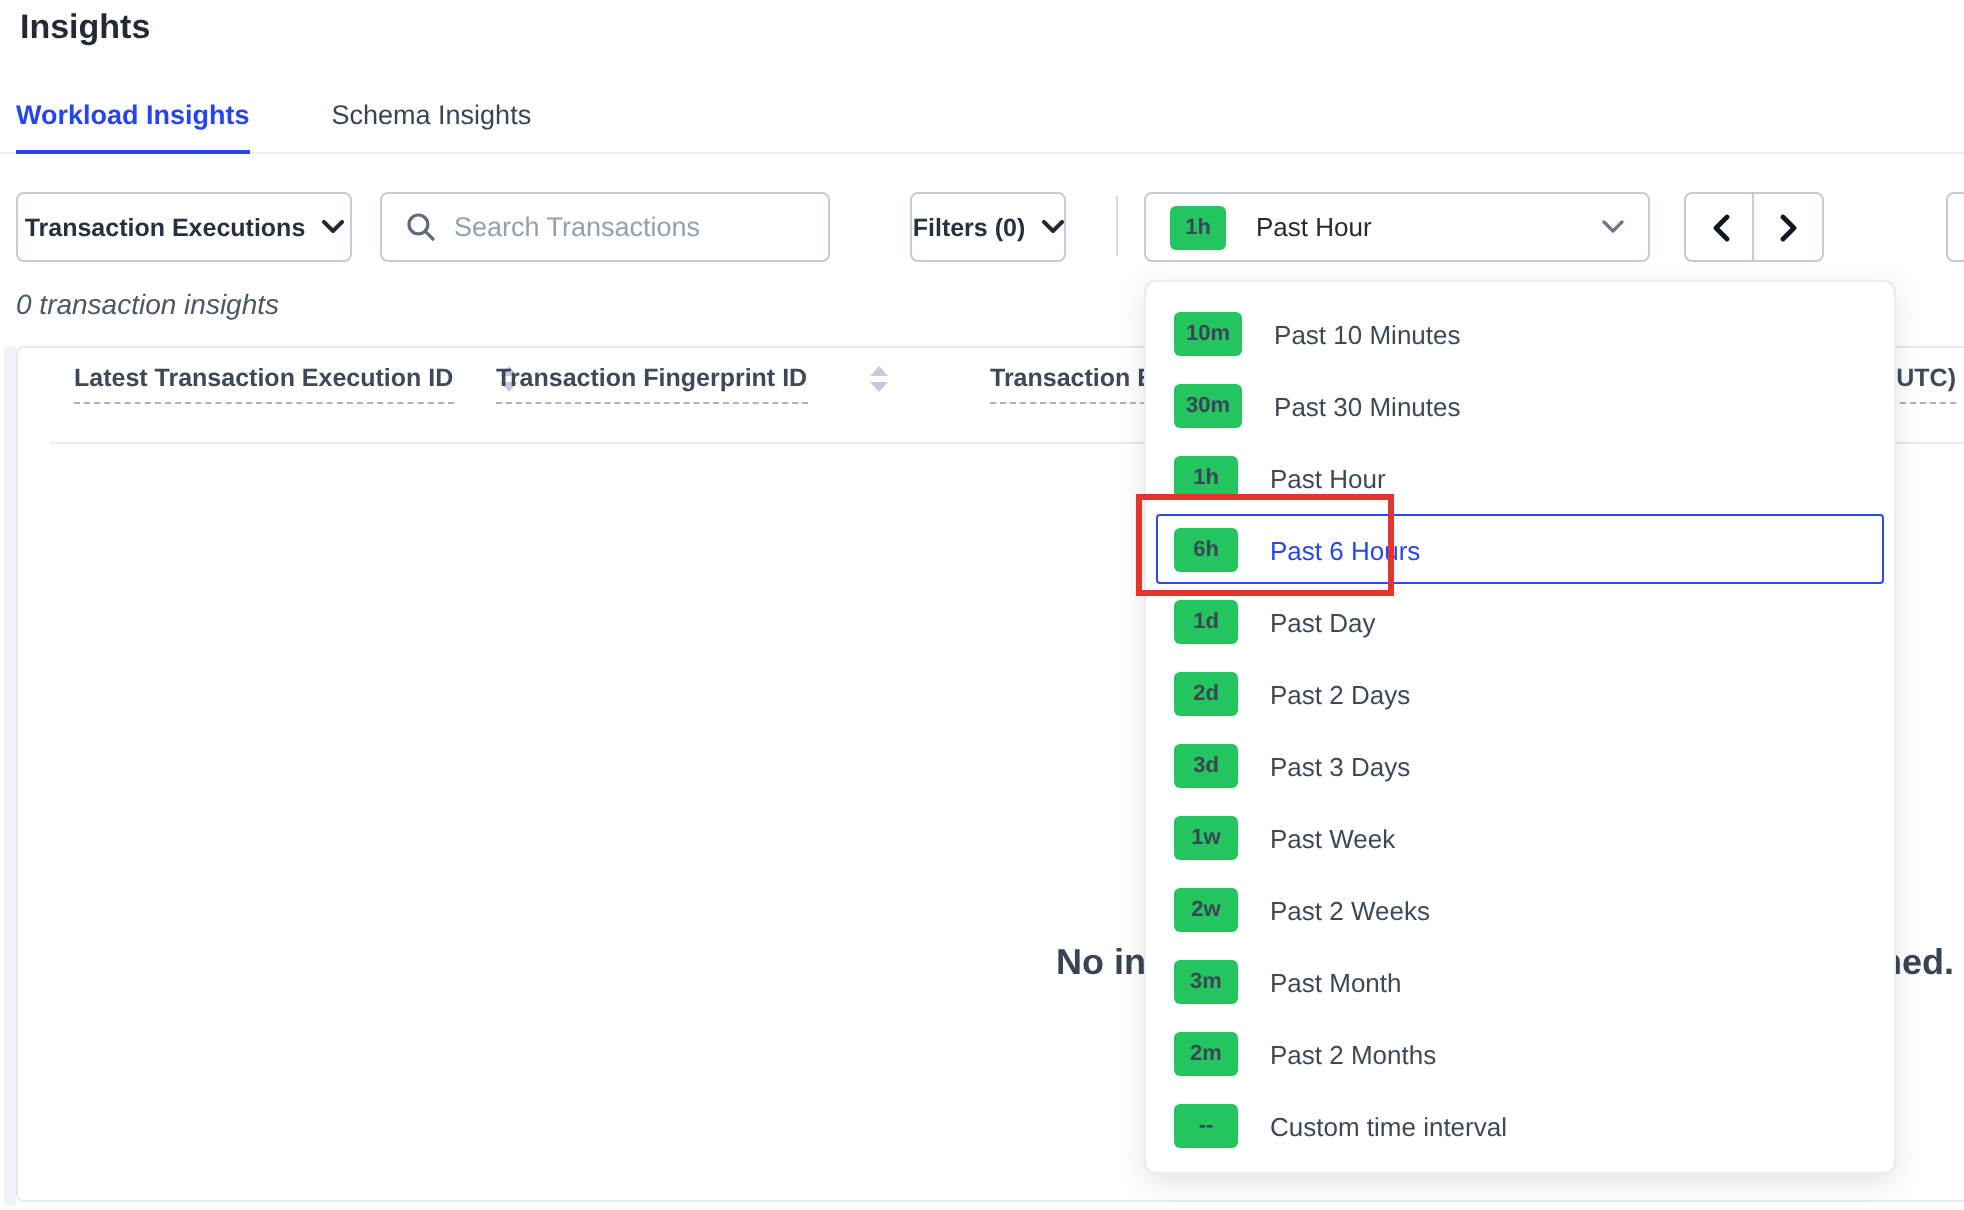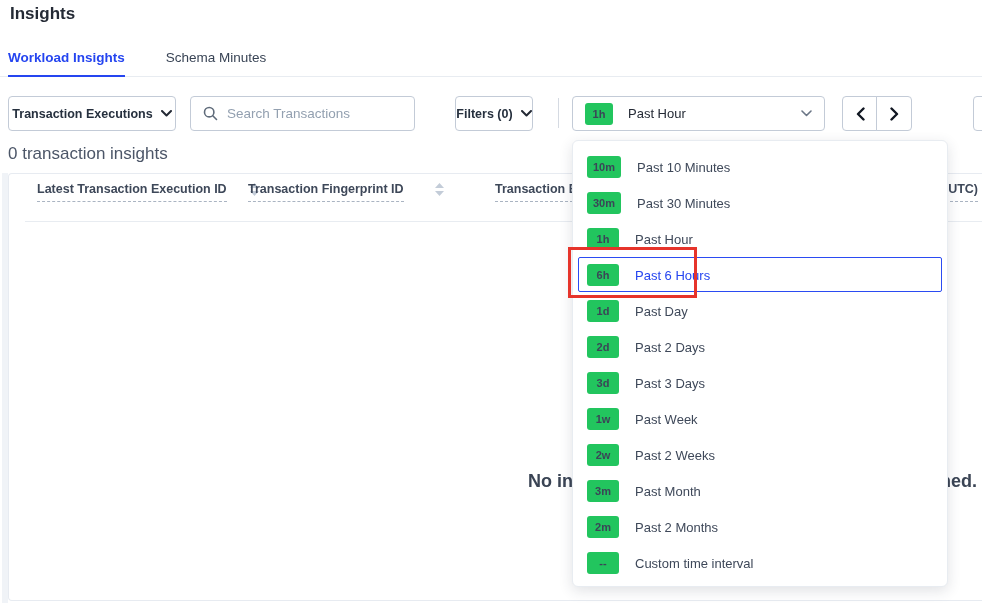--- a/index.html
+++ b/index.html
@@ -35,21 +35,21 @@
   .badge { display:inline-flex; align-items:center; justify-content:center; min-width:28px; height:22px;
            padding:0 6px; background:#22c55e; border-radius:3px; font-size:11px; font-weight:700;
            color:#3b4557; }
 
   .arrow-btn { position:absolute; top:96px; width:36px; height:35px; background:#fff;
                border:1px solid #c3cbd7; display:flex; align-items:center; justify-content:center; cursor:pointer; }
   .arrow-prev { left:842px; border-radius:4px 0 0 4px; }
   .arrow-next { left:877px; border-radius:0 4px 4px 0; border-left:1px solid #c3cbd7; margin-left:-1px; }
   .now-btn { left:973px; width:50px; font-size:13px; }
 
-  .count-text { position:absolute; left:8px; top:144px; font-size:17px; color:#4c5668; }
+  .count-text { position:absolute; left:8px; top:144px; font-size:14px; color:#4c5668;font-style:italic; }
 
   .table-card { position:absolute; left:8px; top:173px; width:974px; height:428px; background:#fff;
                 border:1px solid #e7ebf1; border-right:none; border-radius:4px 0 0 4px; }
   .page-gutter { position:absolute; left:2px; top:173px; width:6px; height:430px; background:#f0f3f7; }
 
   .header-row { position:absolute; left:0; top:0; right:0; height:0; }
   .header-cell { position:absolute; top:182px; display:flex; align-items:flex-start; z-index:1; }
   .h-label { font-size:12.5px; font-weight:700; color:#3e4859; padding-bottom:5px;
              border-bottom:1px dashed #aab4c2; white-space:nowrap; }
   .sort-icon { margin-top:1px; }
@@ -78,21 +78,21 @@
 
 <div class="screen">
 
   <div class="page-title">Insights</div>
 
   <div class="tabbar">
     <div class="tab active">
       <span>Workload Insights</span>
     </div>
     <div class="tab">
-      <span>Schema Minutes</span>
+      <span>Schema Insights</span>
     </div>
   </div>
 
   <div class="btn" style="left:8px; width:168px;">
     <span>Transaction Executions</span>
     <svg class="chev" width="11" height="7" viewBox="0 0 11 7">
         <polyline points="1,1 5.5,5.5 10,1" fill="none" stroke="#242a35" stroke-width="2" stroke-linecap="round" stroke-linejoin="round"></polyline>
       </svg>
   </div>
 

